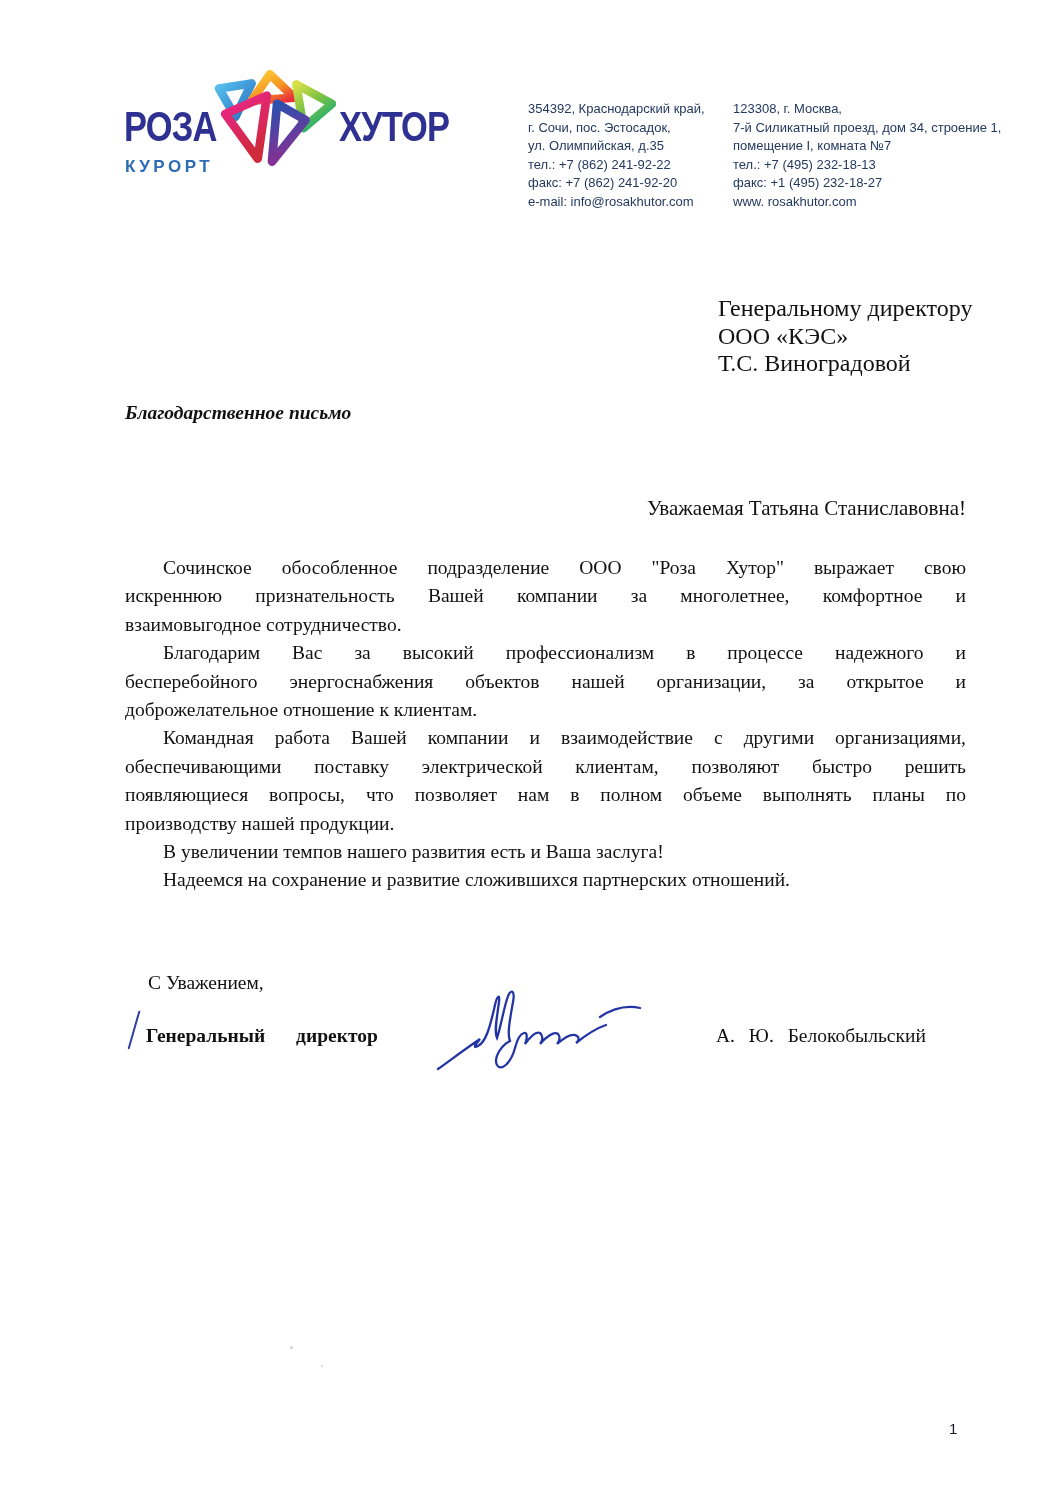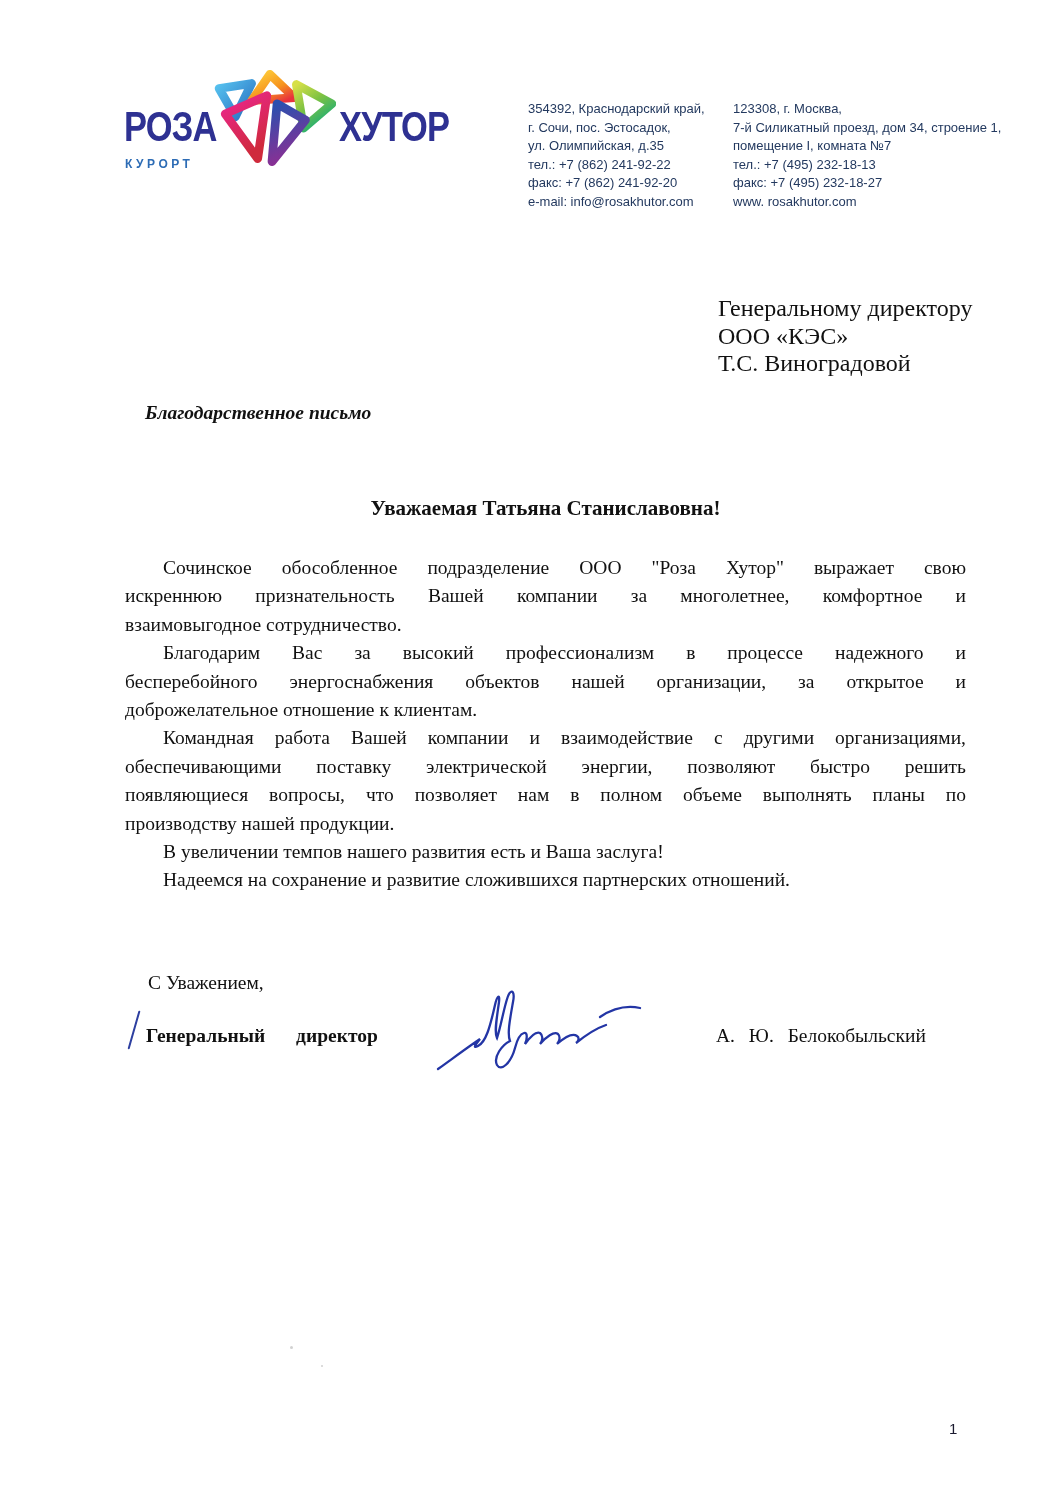--- a/index.html
+++ b/index.html
@@ -26,21 +26,21 @@
     transform-origin: left center;
     white-space: nowrap;
   }
   .logo-roza   { left: 124px; top: 103px; }
   .logo-khutor { left: 339px; top: 103px; }
   .logo-subtitle {
     position: absolute;
     left: 125px; top: 157px;
     font-family: "Liberation Sans", sans-serif;
     font-weight: 700;
-    font-size: 12px;
+    font-size: 17px;
     letter-spacing: 3.5px;
     color: #2d6cb5;
   }
   .logo-mark { position: absolute; left: 214px; top: 70px; width: 122px; height: 98px; }
 
   .addr {
     position: absolute;
     top: 100px;
     font-family: "Liberation Sans", sans-serif;
     font-size: 13px;
@@ -61,29 +61,28 @@
   }
 
   
   .doc-type {
     position: absolute;
     left: 125px; top: 402px;
     font-size: 19.5px;
     font-weight: 700;
     font-style: italic;
     color: #111;
-    margin-left: 20px;
   }
   .salutation {
     position: absolute;
     left: 125px; top: 496px;
     width: 841px;
-    text-align: center;
+    text-align: right;
     font-size: 21px;
-    font-weight: 700;
+    font-weight: 400;
     color: #111;
   }
 
   
   .letter-body {
     position: absolute;
     left: 125px; top: 554px;
     width: 841px;
     font-size: 19.5px;
     line-height: 28.4px;
@@ -190,21 +189,21 @@
         <div class="addr-line">ул. Олимпийская, д.35</div>
         <div class="addr-line">тел.: +7 (862) 241-92-22</div>
         <div class="addr-line">факс: +7 (862) 241-92-20</div>
         <div class="addr-line">e-mail: info@rosakhutor.com</div>
       </div>
     <div class="addr addr-moscow">
         <div class="addr-line">123308, г. Москва,</div>
         <div class="addr-line">7-й Силикатный проезд, дом 34, строение 1,</div>
         <div class="addr-line">помещение I, комната №7</div>
         <div class="addr-line">тел.: +7 (495) 232-18-13</div>
-        <div class="addr-line">факс: +7 (495) 232-18-27</div>
+        <div class="addr-line">факс: +1 (495) 232-18-27</div>
         <div class="addr-line">www. rosakhutor.com</div>
       </div>
   </div>
 
   <div class="recipient">
       <div class="recipient-line">Генеральному директору</div>
       <div class="recipient-line">ООО «КЭС»</div>
       <div class="recipient-line">Т.С. Виноградовой</div>
     </div>
 
@@ -212,21 +211,21 @@
   <div class="salutation">Уважаемая Татьяна Станиславовна!</div>
 
   <div class="letter-body">
       <div class="line indent">Сочинское обособленное подразделение ООО "Роза Хутор" выражает свою</div>
       <div class="line">искреннюю признательность Вашей компании за многолетнее, комфортное и</div>
       <div class="line last">взаимовыгодное сотрудничество.</div>
       <div class="line indent">Благодарим Вас за высокий профессионализм в процессе надежного и</div>
       <div class="line">бесперебойного энергоснабжения объектов нашей организации, за открытое и</div>
       <div class="line last">доброжелательное отношение к клиентам.</div>
       <div class="line indent">Командная работа Вашей компании и взаимодействие с другими организациями,</div>
-      <div class="line">обеспечивающими поставку электрической энергии, позволяют быстро решить</div>
+      <div class="line">обеспечивающими поставку электрической клиентам, позволяют быстро решить</div>
       <div class="line">появляющиеся вопросы, что позволяет нам в полном объеме выполнять планы по</div>
       <div class="line last">производству нашей продукции.</div>
       <div class="line indent last">В увеличении темпов нашего развития есть и Ваша заслуга!</div>
       <div class="line indent last">Надеемся на сохранение и развитие сложившихся партнерских отношений.</div>
     </div>
 
   <div class="closing">С Уважением,</div>
   <div class="pen-slash"></div>
   <div class="signer-position">Генеральный директор</div>
 

